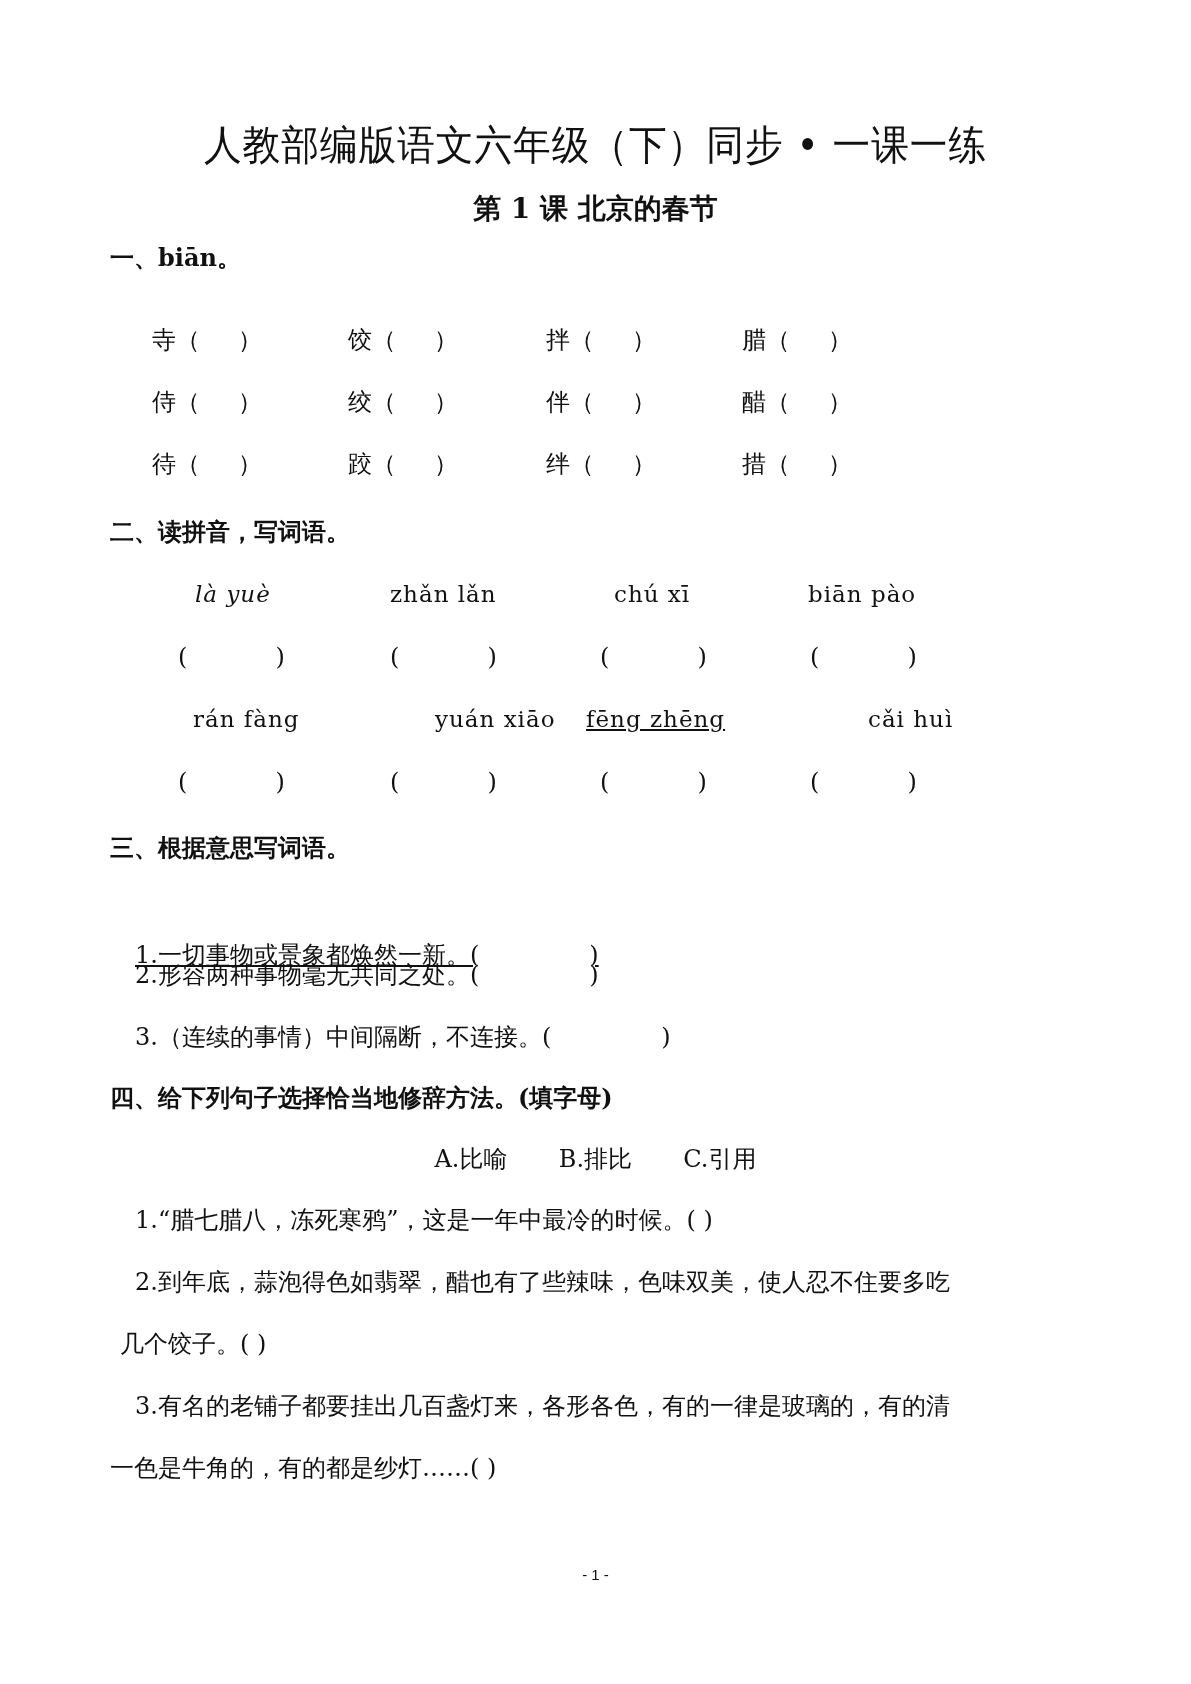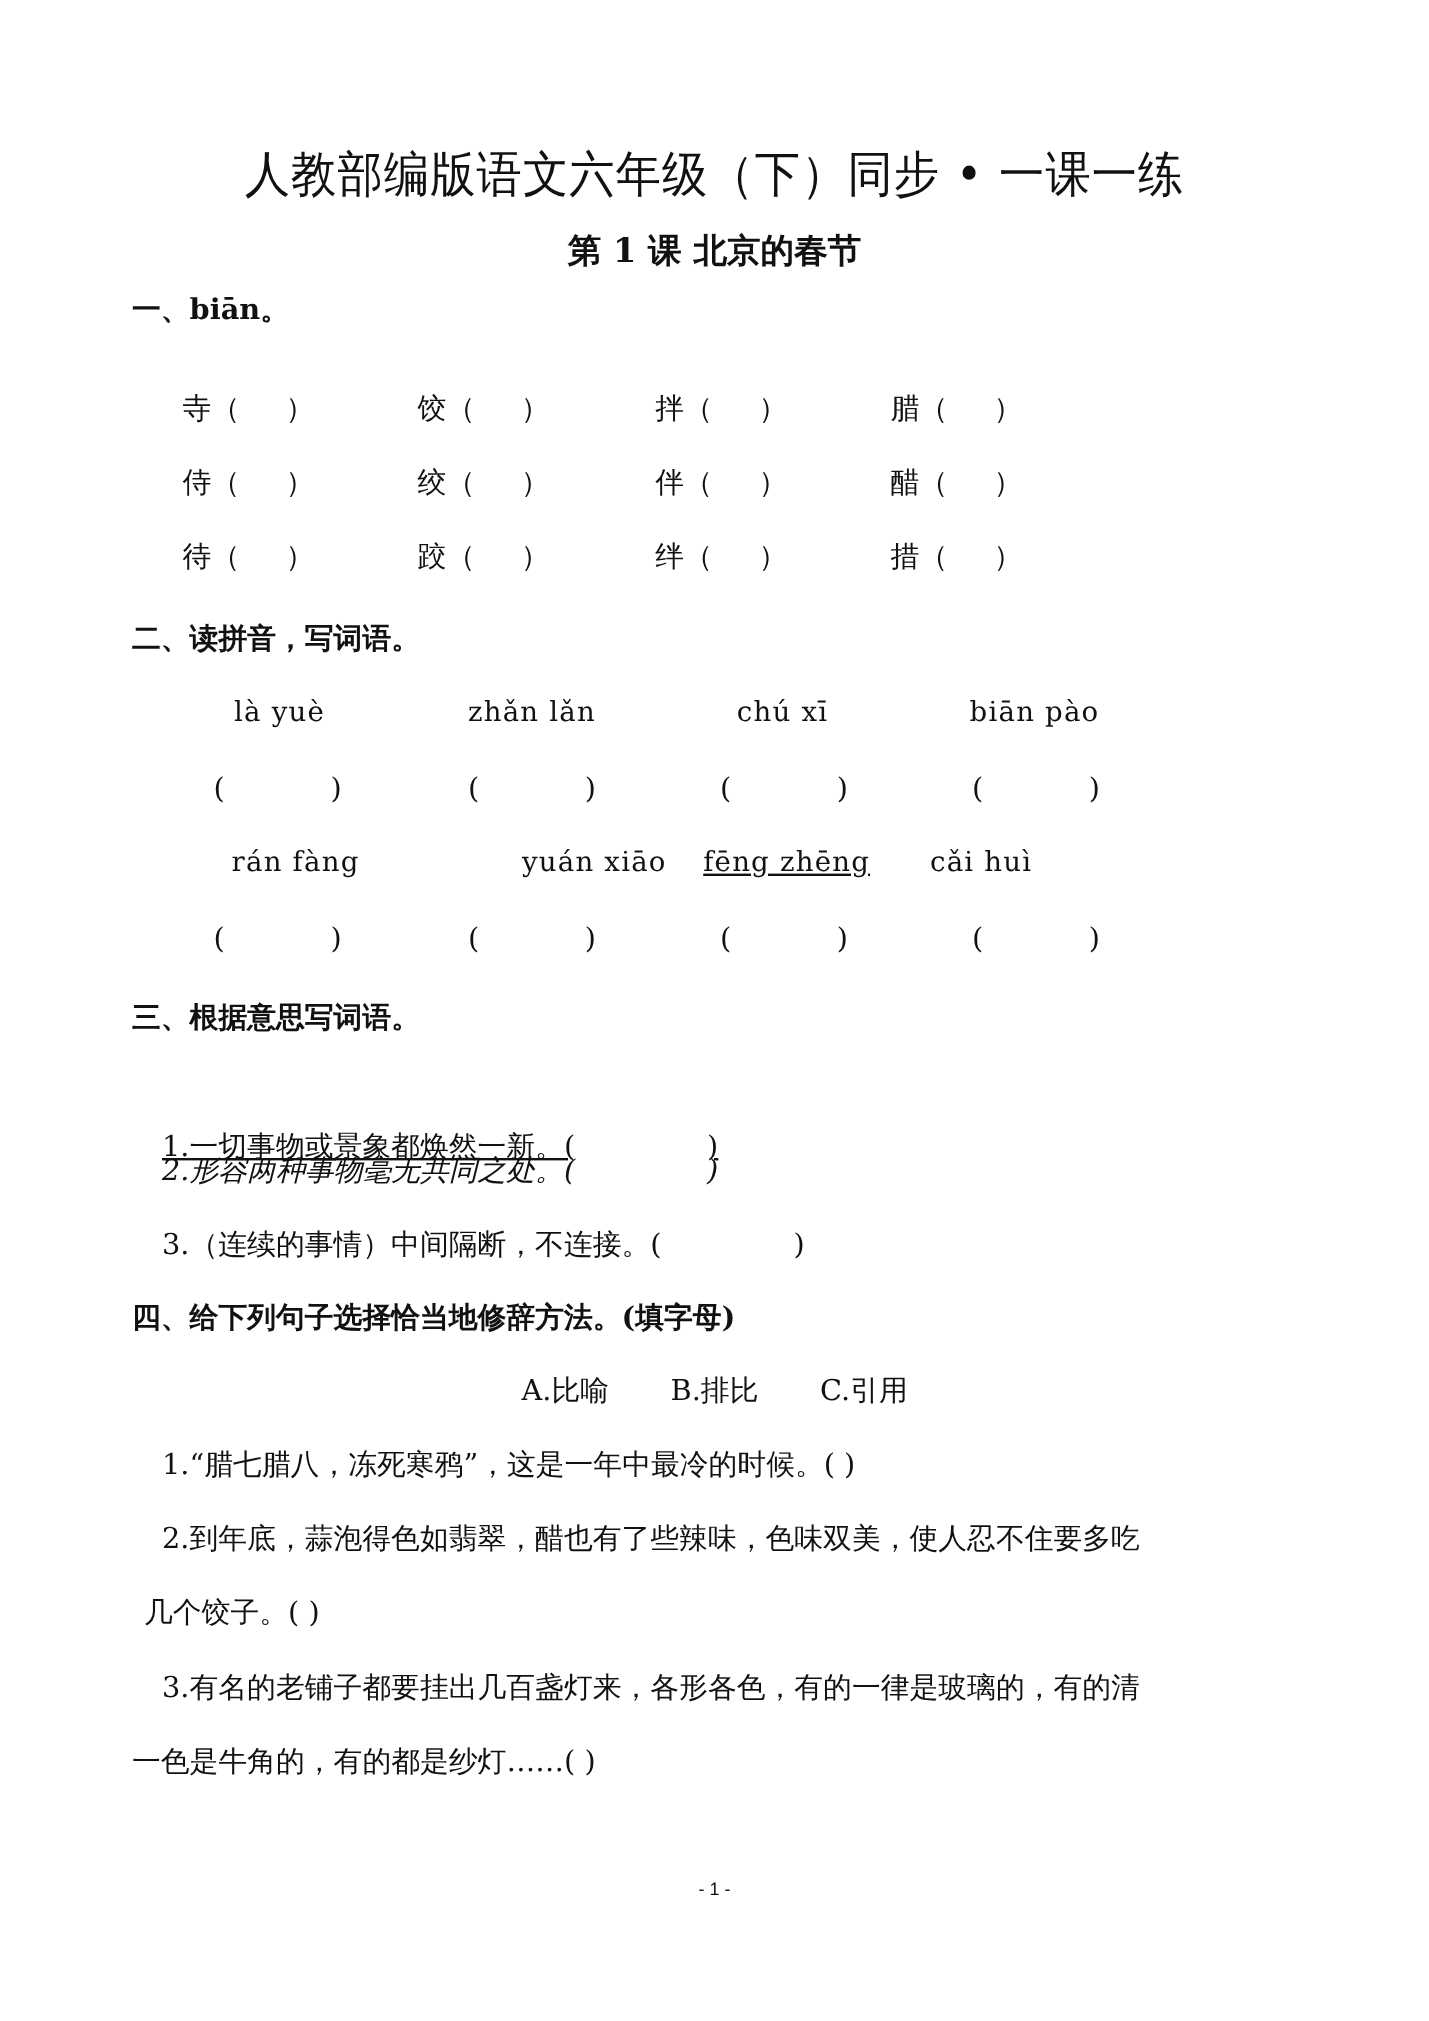--- a/index.html
+++ b/index.html
@@ -49,45 +49,45 @@
   <div class="abs cell" style="left:152px; top:448px;"><span>待</span><span>（</span><span class="paren-gap" style="width:38px"></span><span>）</span></div>
   <div class="abs cell" style="left:348px; top:448px;"><span>跤</span><span>（</span><span class="paren-gap" style="width:38px"></span><span>）</span></div>
   <div class="abs cell" style="left:546px; top:448px;"><span>绊</span><span>（</span><span class="paren-gap" style="width:38px"></span><span>）</span></div>
   <div class="abs cell" style="left:742px; top:448px;"><span>措</span><span>（</span><span class="paren-gap" style="width:38px"></span><span>）</span></div>
 </div>
 
 <div class="abs section-heading" style="top:516px;">二、读拼音，写词语。</div>
 
 <div>
 
-  <div class="abs pinyin" style="left:195px; top:581px;">là yuè</div>
+  <div class="abs pinyin" style="left:195px; top:581px;font-style:italic;">là yuè</div>
   <div class="abs pinyin" style="left:390px; top:581px;">zhǎn lǎn</div>
   <div class="abs pinyin" style="left:614px; top:581px;">chú xī</div>
   <div class="abs pinyin" style="left:808px; top:581px;">biān pào</div>
 
   <div class="abs paren" style="left:178px; top:643px;"><span>(</span><span class="paren-gap" style="width:88px"></span><span>)</span></div>
   <div class="abs paren" style="left:390px; top:643px;"><span>(</span><span class="paren-gap" style="width:88px"></span><span>)</span></div>
   <div class="abs paren" style="left:600px; top:643px;"><span>(</span><span class="paren-gap" style="width:88px"></span><span>)</span></div>
   <div class="abs paren" style="left:810px; top:643px;"><span>(</span><span class="paren-gap" style="width:88px"></span><span>)</span></div>
 
   <div class="abs pinyin" style="left:193px; top:706px;">rán fàng</div>
   <div class="abs pinyin" style="left:390px; top:706px;margin-left:45px;">yuán xiāo</div>
   <div class="abs pinyin" style="left:586px; top:706px;text-decoration:underline;">fēng zhēng</div>
-  <div class="abs pinyin" style="left:775px; top:706px;">cǎi huì</div>
+  <div class="abs pinyin" style="left:868px; top:706px;">cǎi huì</div>
 
   <div class="abs paren" style="left:178px; top:768px;"><span>(</span><span class="paren-gap" style="width:88px"></span><span>)</span></div>
   <div class="abs paren" style="left:390px; top:768px;"><span>(</span><span class="paren-gap" style="width:88px"></span><span>)</span></div>
   <div class="abs paren" style="left:600px; top:768px;"><span>(</span><span class="paren-gap" style="width:88px"></span><span>)</span></div>
   <div class="abs paren" style="left:810px; top:768px;"><span>(</span><span class="paren-gap" style="width:88px"></span><span>)</span></div>
 </div>
 
 <div class="abs section-heading" style="top:832px;">三、根据意思写词语。</div>
 
 <div class="abs line" style="left:135px; top:939px;text-decoration:underline;"><span>1.一切事物或景象都焕然一新。(</span><span class="paren-gap" style="width:110px"></span><span>)</span></div>
-<div class="abs line" style="left:135px; top:959px;font-style:italic;"><span>2.形容两种事物毫无共同之处。(</span><span class="paren-gap" style="width:110px"></span><span>)</span></div>
+<div class="abs line" style="left:135px; top:959px;"><span>2.形容两种事物毫无共同之处。(</span><span class="paren-gap" style="width:110px"></span><span>)</span></div>
 <div class="abs line" style="left:135px; top:1021px;"><span>3.（连续的事情）中间隔断，不连接。(</span><span class="paren-gap" style="width:110px"></span><span>)</span></div>
 
 <div class="abs section-heading" style="top:1082px;">四、给下列句子选择恰当地修辞方法。(填字母)</div>
 
 <div class="abs options">
   <span>A.比喻</span>
   <span class="paren-gap" style="width:36px"></span>
   <span>B.排比</span>
   <span class="paren-gap" style="width:36px"></span>
   <span>C.引用</span>

